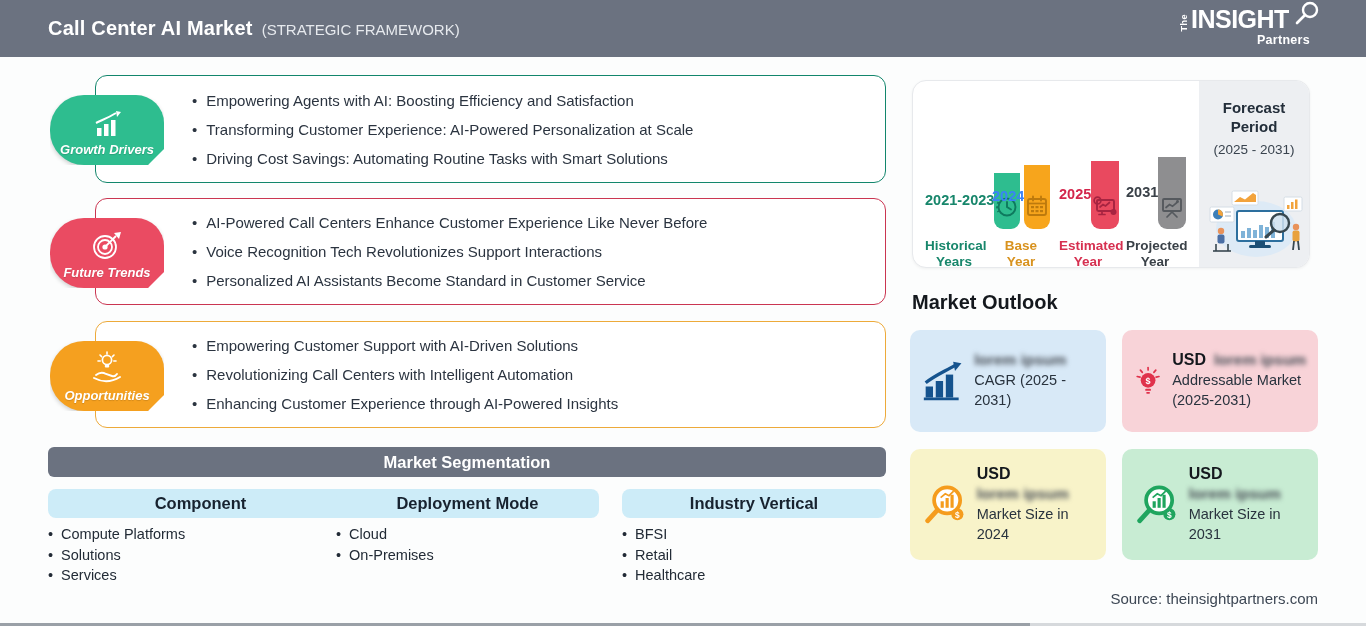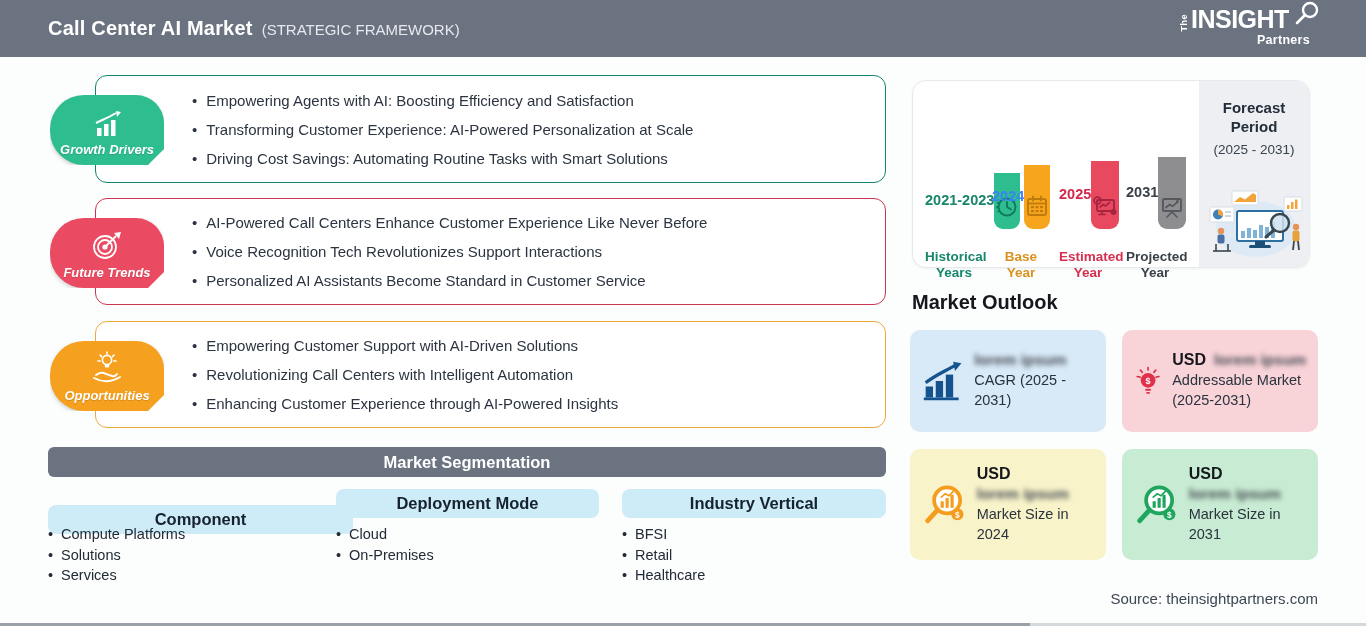--- a/index.html
+++ b/index.html
@@ -39,21 +39,21 @@
   .badge-icon { margin-bottom:3px; }
   .badge-label { color:#ffffff; font-size:13px; font-weight:bold; white-space:nowrap; text-shadow:0 1px 1px rgba(0,0,0,.15); }
 
   
   .seg-bar { position:absolute; left:48px; top:447px; width:838px; height:30px; background:#6b7280; border-radius:6px;
              display:flex; align-items:center; justify-content:center; }
   .seg-bar-title { color:#ffffff; font-size:16.5px; font-weight:bold; }
   .seg-chip { position:absolute; top:489px; height:29px; background:#cdecf8; border-radius:8px;
               display:flex; align-items:center; justify-content:center; }
   .seg-chip span { font-size:16.5px; font-weight:bold; color:#17222f; }
-  .seg-chip.c1 { left:48px;  width:305px;margin-top:16px; }
+  .seg-chip.c1 { left:48px;  width:305px; }
   .seg-chip.c2 { left:336px; width:263px; }
   .seg-chip.c3 { left:622px; width:264px; }
   .seg-list { position:absolute; top:524px; list-style:none; }
   .seg-list.c1 { left:48px; }
   .seg-list.c2 { left:336px; }
   .seg-list.c3 { left:622px; }
   .seg-list li { font-size:14.5px; color:#222b36; line-height:20.5px; display:flex; align-items:baseline; gap:8px; }
   .seg-list li::before { content:"•"; color:#222b36; }
 
   
@@ -63,21 +63,21 @@
                     border-radius:0 13px 13px 0; display:flex; flex-direction:column; align-items:center; padding-top:18px; }
   .forecast-title { font-size:15px; font-weight:bold; color:#232e3a; text-align:center; line-height:1.25; width:70px; }
   .forecast-range { font-size:13.5px; color:#39434e; margin-top:5px; font-weight:500; }
   .forecast-illustration { position:absolute; bottom:8px; left:5px; }
 
   .bars-row { position:absolute; left:12px; top:6px; width:268px; height:142px; display:flex; align-items:flex-end; gap:9px; }
   .bar-col { width:58px; display:flex; flex-direction:row; align-items:center; justify-content:space-between; }
   .bar-year { font-size:14.5px; font-weight:bold; margin-bottom:3px; white-space:nowrap; }
   .bar-stripes { width:58px; border-radius:6px 6px 0 0; }
   .bar-solid { width:58px; border-radius:0 0 9px 9px; display:flex; align-items:flex-end; justify-content:center; padding-bottom:9px; }
-  .bar-labels { position:absolute; left:12px; top:168px; width:268px; display:flex; gap:9px; }
+  .bar-labels { position:absolute; left:12px; top:157px; width:268px; display:flex; gap:9px; }
   .bar-label-cell { width:58px; text-align:center; font-size:13.5px; font-weight:bold; line-height:1.2; }
 
   
   .outlook-title { position:absolute; left:912px; top:291px; font-size:20px; font-weight:bold; color:#14181d; }
   .outlook-card { position:absolute; width:196px; border-radius:10px; display:flex; align-items:center; gap:10px; padding:12px 10px 12px 12px; }
   .outlook-card.c1 { left:910px;  top:330px; height:102px; background:#d8e9f7; }
   .outlook-card.c2 { left:1122px; top:330px; height:102px; background:#f8d3d8; }
   .outlook-card.c3 { left:910px;  top:449px; height:111px; background:#f8f3c9; }
   .outlook-card.c4 { left:1122px; top:449px; height:111px; background:#c8ecd3; }
   .outlook-text { display:flex; flex-direction:column; gap:2px; }

